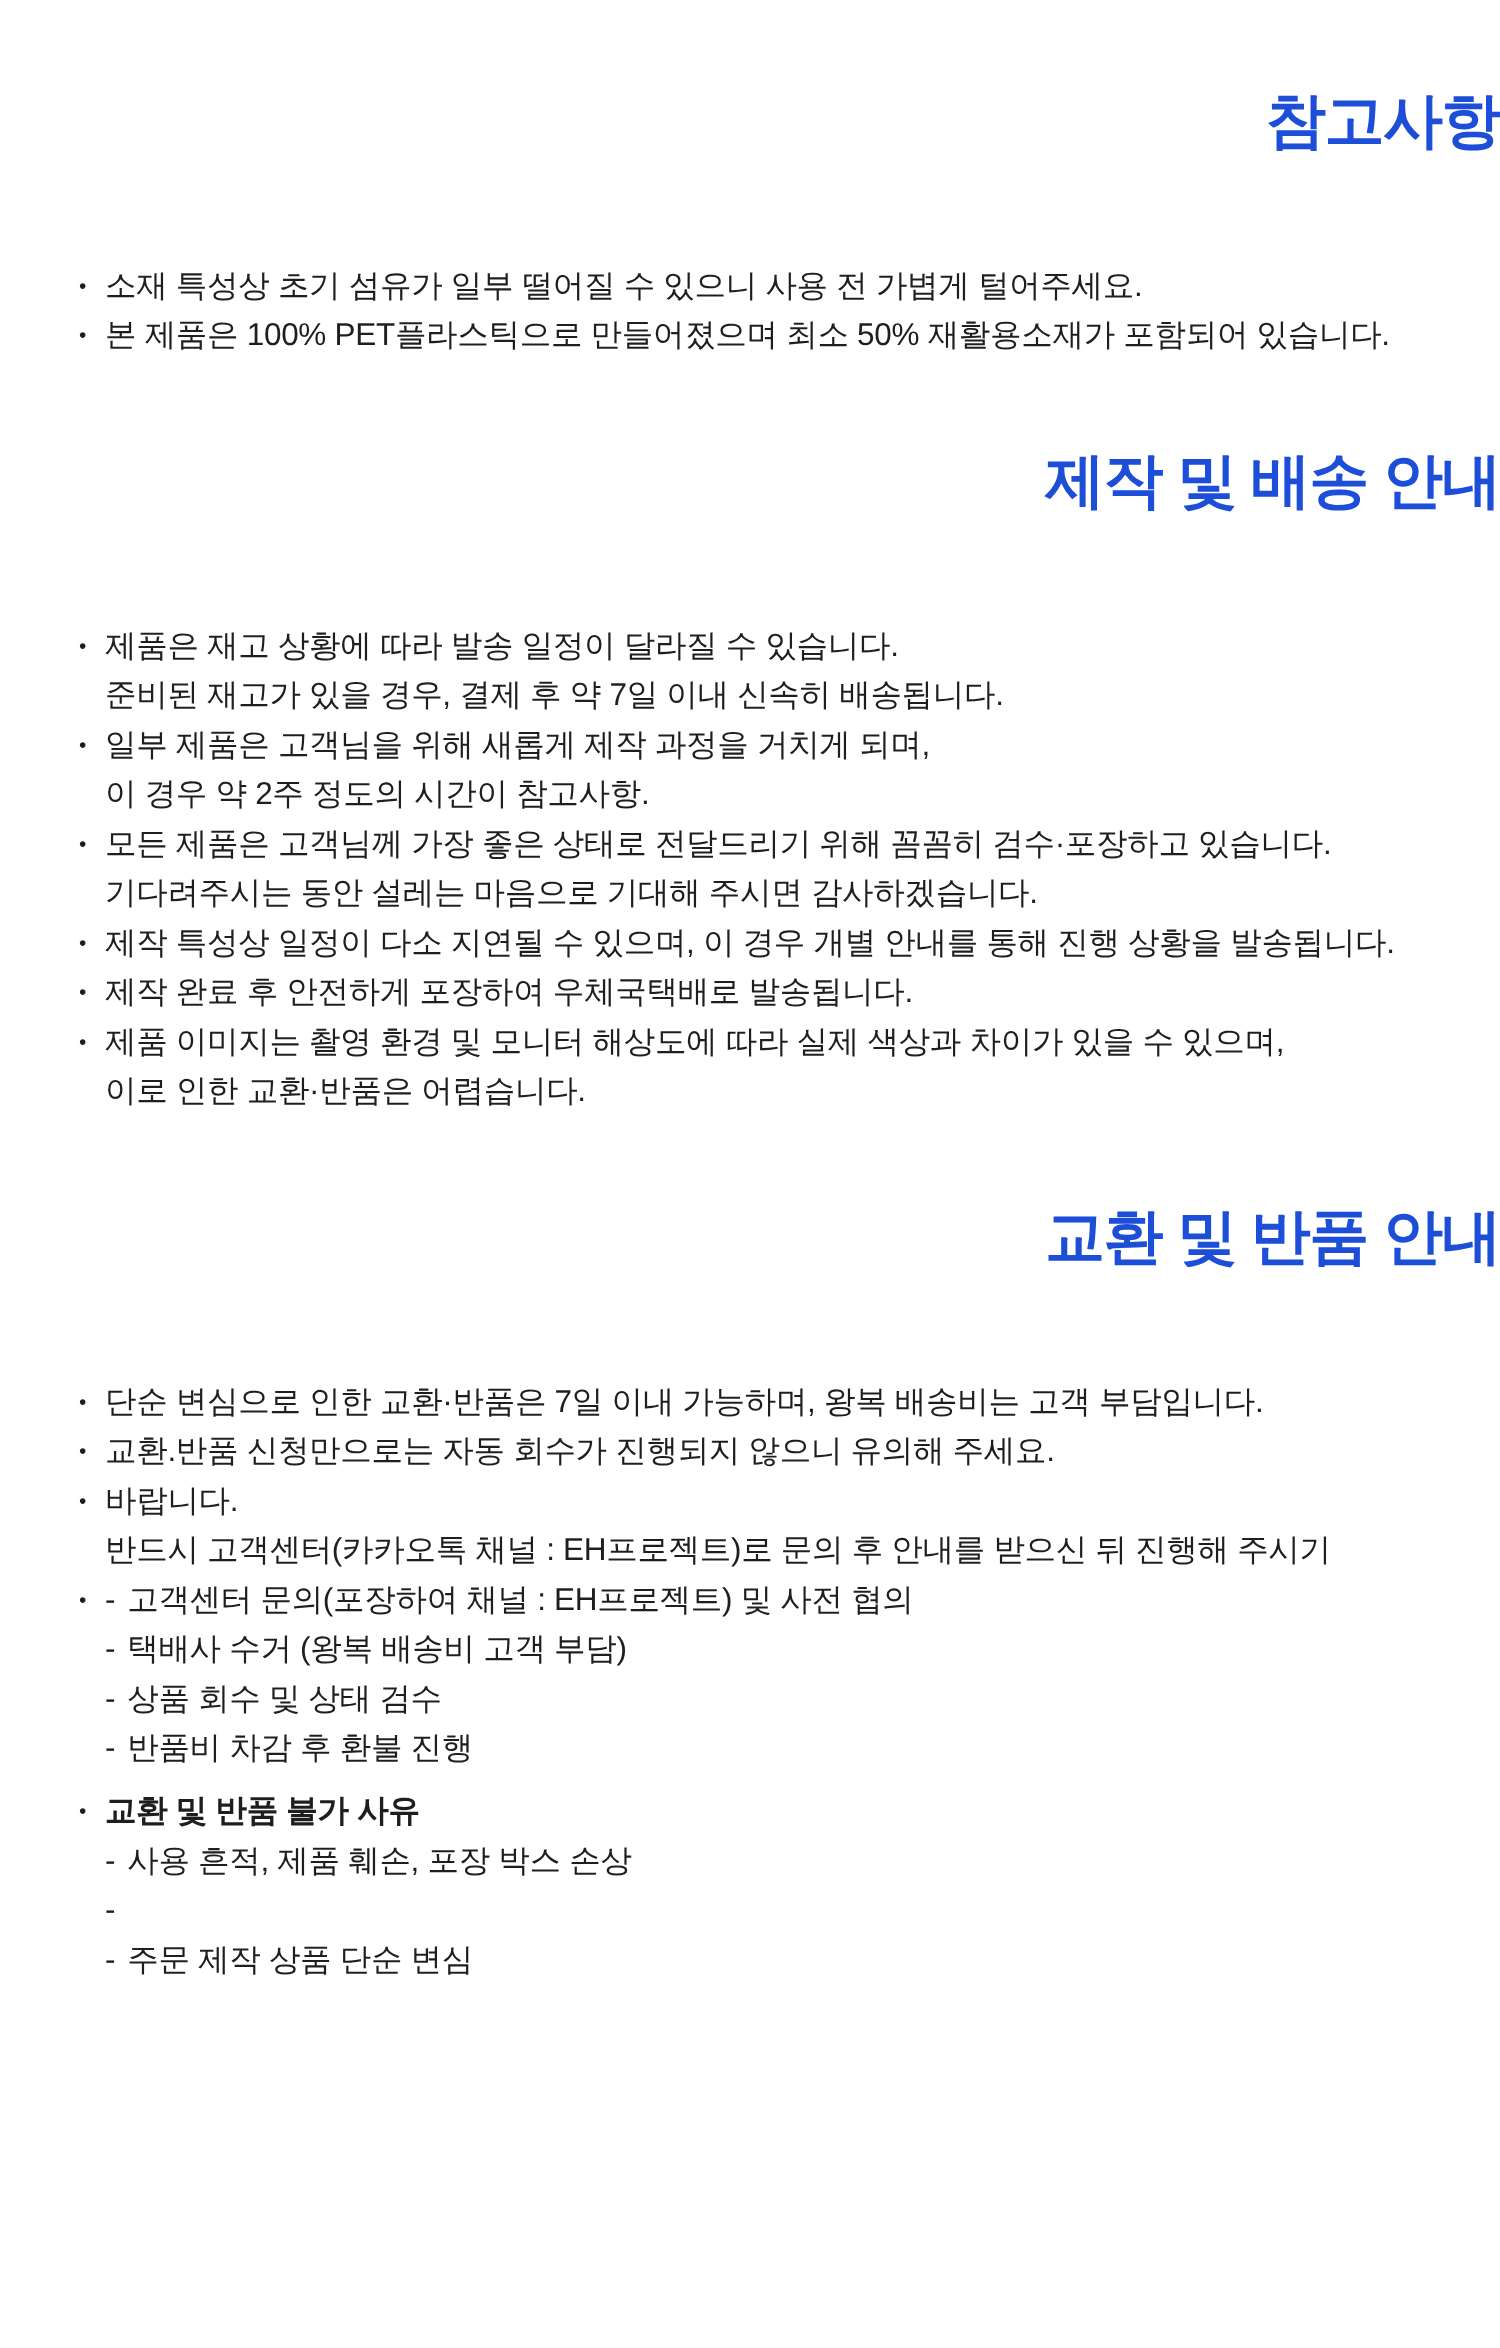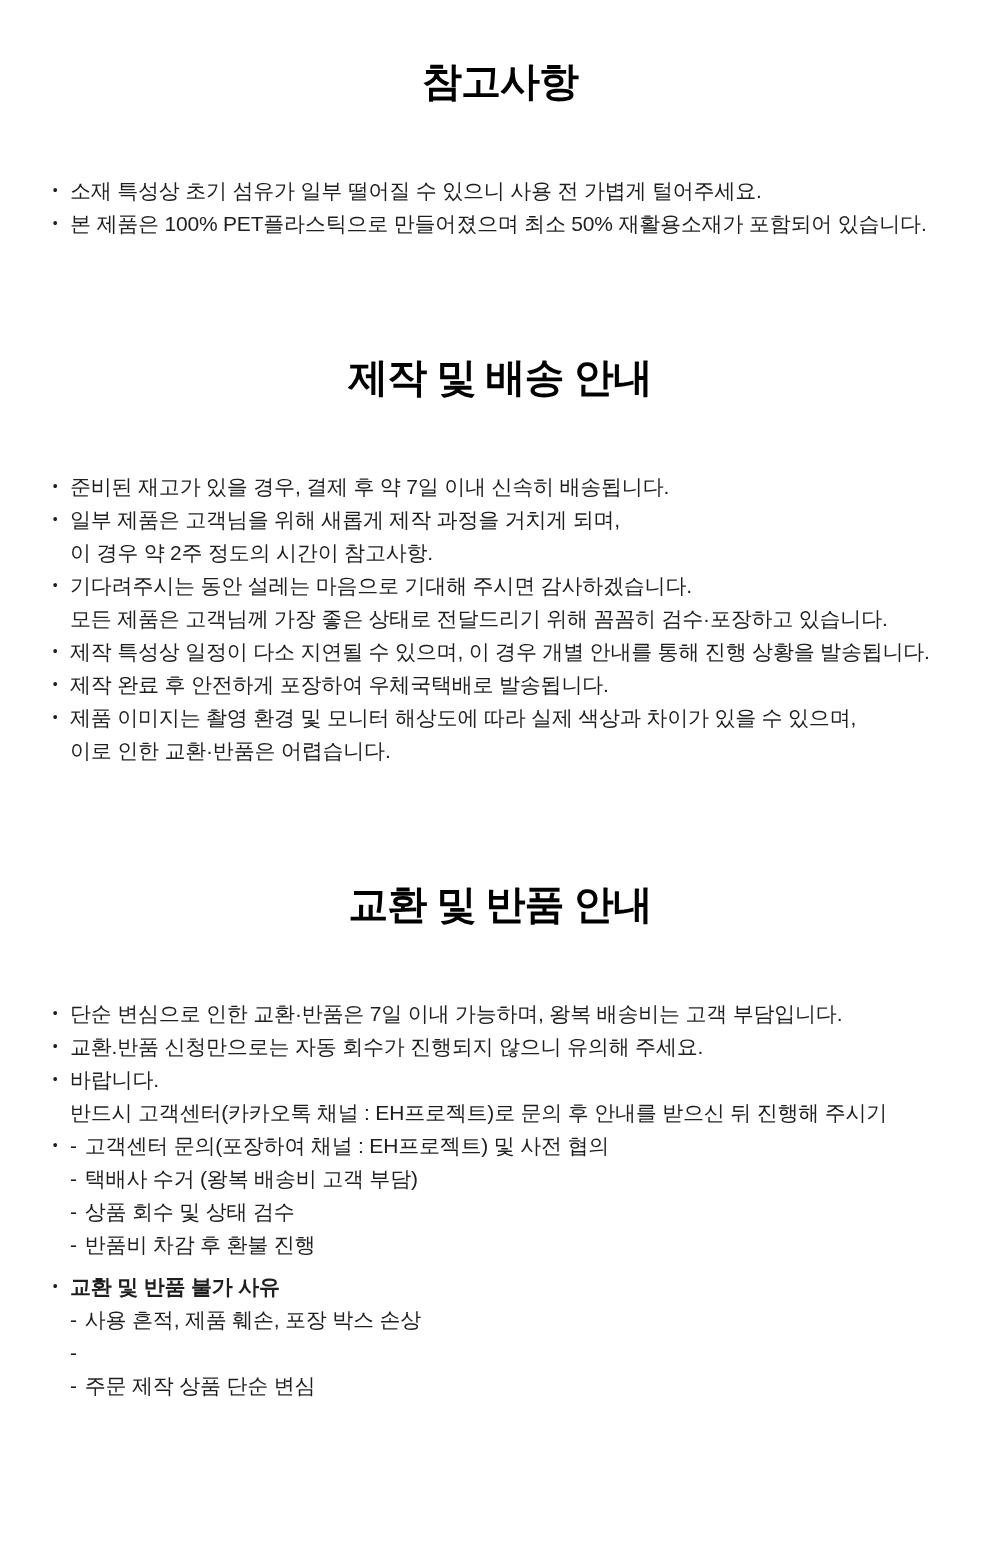--- a/index.html
+++ b/index.html
@@ -6,29 +6,29 @@
   .page {
     width: 1000px;
     height: 1565px;
     box-sizing: border-box;
     padding-top: 58px;
     overflow: hidden;
     background: #ffffff;
     font-family: "Liberation Sans", "DejaVu Sans", sans-serif;
     color: #1e1e1e;
   }
-  .info-section + .info-section { margin-top: 114px; }
+  .info-section + .info-section { margin-top: 58px; }
   .section-title {
     margin: 0;
-    text-align: center;
+    text-align: right;
     font-size: 40px;
     line-height: 46px;
     font-weight: 700;
     letter-spacing: -1px;
-    color: #000000;
+    color: #1d4ed8;
   }
   .items {
     list-style: none;
     margin: 70px 0 0 0;
     padding: 0 18px 0 70px;
   }
   .item {
     position: relative;
     font-size: 21px;
     line-height: 33px;
@@ -78,35 +78,36 @@
         </li>
       </ul>
   </section>
 
   <section class="info-section">
     <h2 class="section-title">제작 및 배송 안내</h2>
     <ul class="items">
         <li class="item">
           <span class="dot">•</span>
           <div class="content">
+            <div class="line">제품은 재고 상황에 따라 발송 일정이 달라질 수 있습니다.</div>
             <div class="line">준비된 재고가 있을 경우, 결제 후 약 7일 이내 신속히 배송됩니다.</div>
           </div>
         </li>
         <li class="item">
           <span class="dot">•</span>
           <div class="content">
             <div class="line">일부 제품은 고객님을 위해 새롭게 제작 과정을 거치게 되며,</div>
             <div class="line">이 경우 약 2주 정도의 시간이 참고사항.</div>
           </div>
         </li>
         <li class="item">
           <span class="dot">•</span>
           <div class="content">
+            <div class="line">모든 제품은 고객님께 가장 좋은 상태로 전달드리기 위해 꼼꼼히 검수·포장하고 있습니다.</div>
             <div class="line">기다려주시는 동안 설레는 마음으로 기대해 주시면 감사하겠습니다.</div>
-            <div class="line">모든 제품은 고객님께 가장 좋은 상태로 전달드리기 위해 꼼꼼히 검수·포장하고 있습니다.</div>
           </div>
         </li>
         <li class="item">
           <span class="dot">•</span>
           <div class="content">
             <div class="line">제작 특성상 일정이 다소 지연될 수 있으며, 이 경우 개별 안내를 통해 진행 상황을 발송됩니다.</div>
           </div>
         </li>
         <li class="item">
           <span class="dot">•</span>

